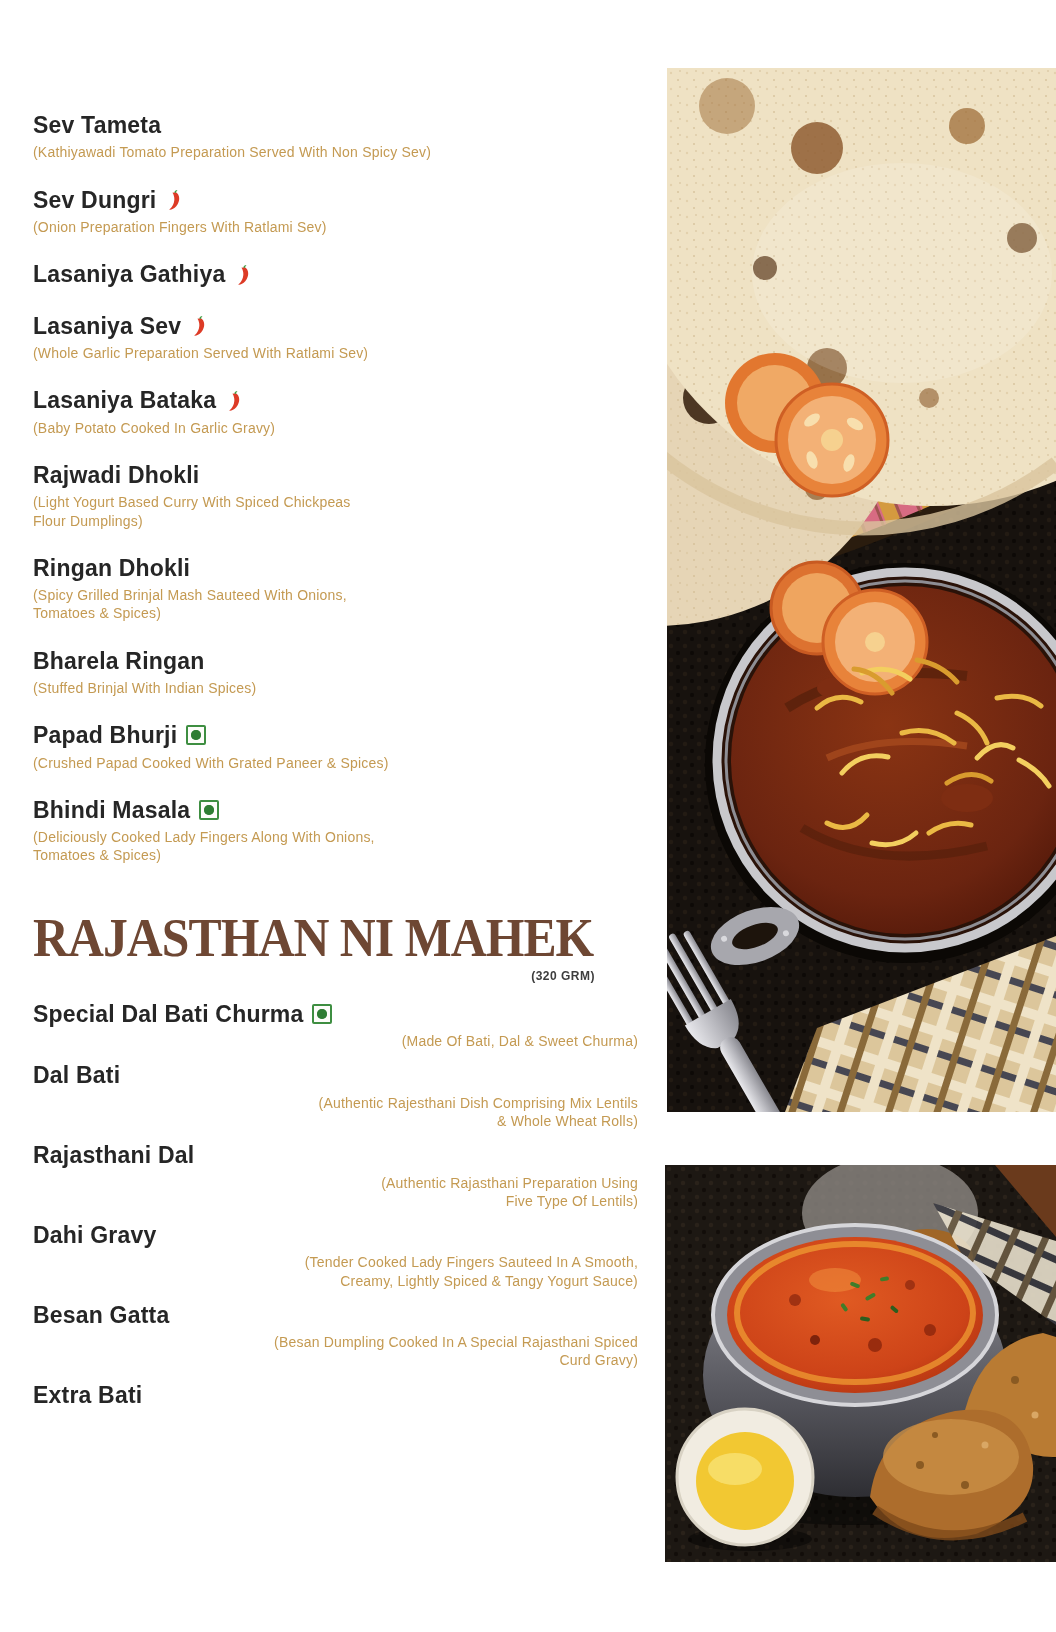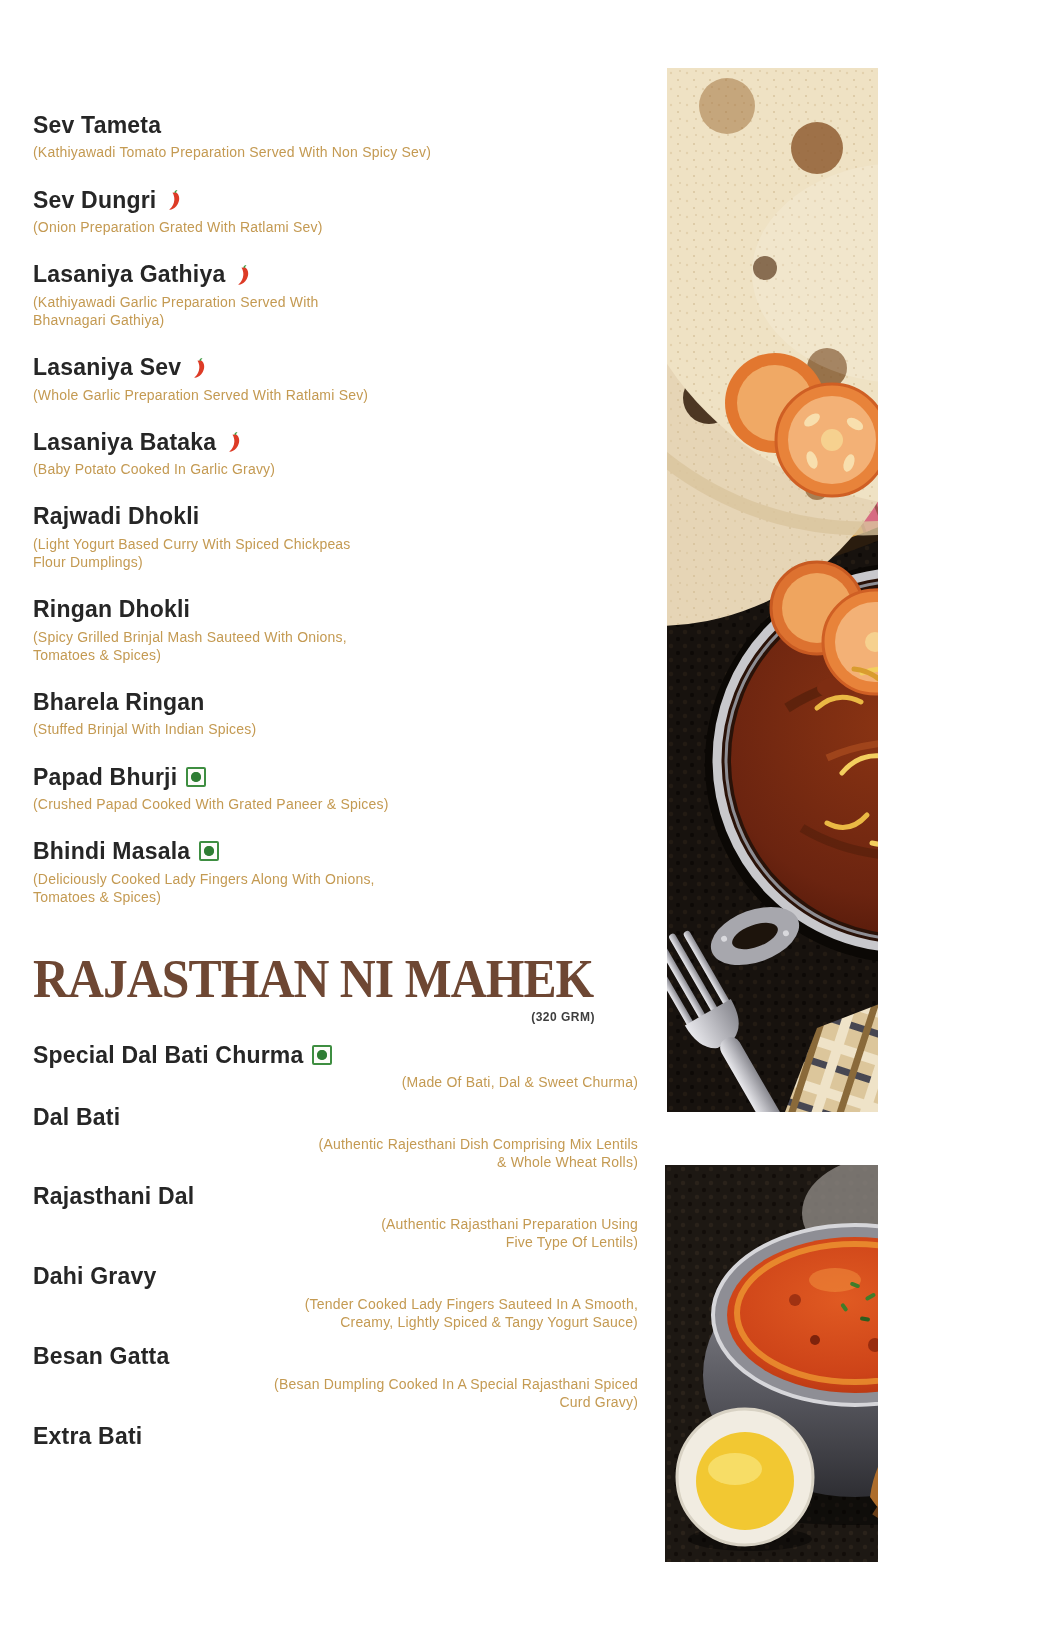--- a/index.html
+++ b/index.html
@@ -1,17 +1,17 @@
 <!DOCTYPE html>
 <html><head>
 <meta charset="utf-8">
 <style>
   html,body{margin:0;padding:0;}
   body{background:#ffffff;}
-  .page{position:relative;width:878px;height:1632px;background:#ffffff;overflow:hidden;
+  .page{position:relative;width:1056px;height:1632px;background:#ffffff;overflow:hidden;
         font-family:"Liberation Sans","DejaVu Sans",sans-serif;}
   .menu-col{position:absolute;left:33px;top:112px;width:605px;}
   .item{margin-bottom:25px;}
   .group2 .item{margin-bottom:12px;text-align:right;}
   .item-name-row{display:flex;align-items:center;gap:9px;}
   .item-name{font-size:23px;font-weight:700;color:#262626;letter-spacing:.2px;line-height:1.15;}
   .item-desc{margin-top:5px;font-size:14px;color:#c49a52;line-height:1.3;
              white-space:pre-line;letter-spacing:.2px;}
   .chili-wrap{display:inline-flex;width:18px;height:25px;flex:0 0 auto;}
   .veg-wrap{display:inline-block;position:relative;width:16px;height:16px;border:2px solid #3e8e41;
@@ -48,35 +48,33 @@
       <div class="item">
         <div class="item-name-row">
           <span class="item-name">Sev Dungri</span>
           <span class="chili-wrap">
             <svg viewBox="0 0 20 26">
                 <path d="M12 5 C16.5 7.5 17.5 14.5 12.5 20.5 C10 23.5 6.2 24.8 4.6 24.2 C8.8 21.2 10.8 16 10.3 11 C10 8.4 9.2 6.4 8.2 5.4 Z" fill="#dd3b26"></path>
                 <path d="M10.4 5.2 C10.6 3.4 12.1 2.2 13.9 2.4 C12.8 3.5 12.3 4.6 12.3 5.9 Z" fill="#3f9b43"></path>
               </svg>
           </span>
         </div>
-        <div class="item-desc">(Onion Preparation Grated With Ratlami Sev)</div>
+        <div class="item-desc">(Onion Preparation Fingers With Ratlami Sev)</div>
       </div>
 
       <div class="item">
         <div class="item-name-row">
           <span class="item-name">Lasaniya Gathiya</span>
           <span class="chili-wrap">
             <svg viewBox="0 0 20 26">
                 <path d="M12 5 C16.5 7.5 17.5 14.5 12.5 20.5 C10 23.5 6.2 24.8 4.6 24.2 C8.8 21.2 10.8 16 10.3 11 C10 8.4 9.2 6.4 8.2 5.4 Z" fill="#dd3b26"></path>
                 <path d="M10.4 5.2 C10.6 3.4 12.1 2.2 13.9 2.4 C12.8 3.5 12.3 4.6 12.3 5.9 Z" fill="#3f9b43"></path>
               </svg>
           </span>
         </div>
-        <div class="item-desc">(Kathiyawadi Garlic Preparation Served With
-Bhavnagari Gathiya)</div>
       </div>
 
       <div class="item">
         <div class="item-name-row">
           <span class="item-name">Lasaniya Sev</span>
           <span class="chili-wrap">
             <svg viewBox="0 0 20 26">
                 <path d="M12 5 C16.5 7.5 17.5 14.5 12.5 20.5 C10 23.5 6.2 24.8 4.6 24.2 C8.8 21.2 10.8 16 10.3 11 C10 8.4 9.2 6.4 8.2 5.4 Z" fill="#dd3b26"></path>
                 <path d="M10.4 5.2 C10.6 3.4 12.1 2.2 13.9 2.4 C12.8 3.5 12.3 4.6 12.3 5.9 Z" fill="#3f9b43"></path>
               </svg>

